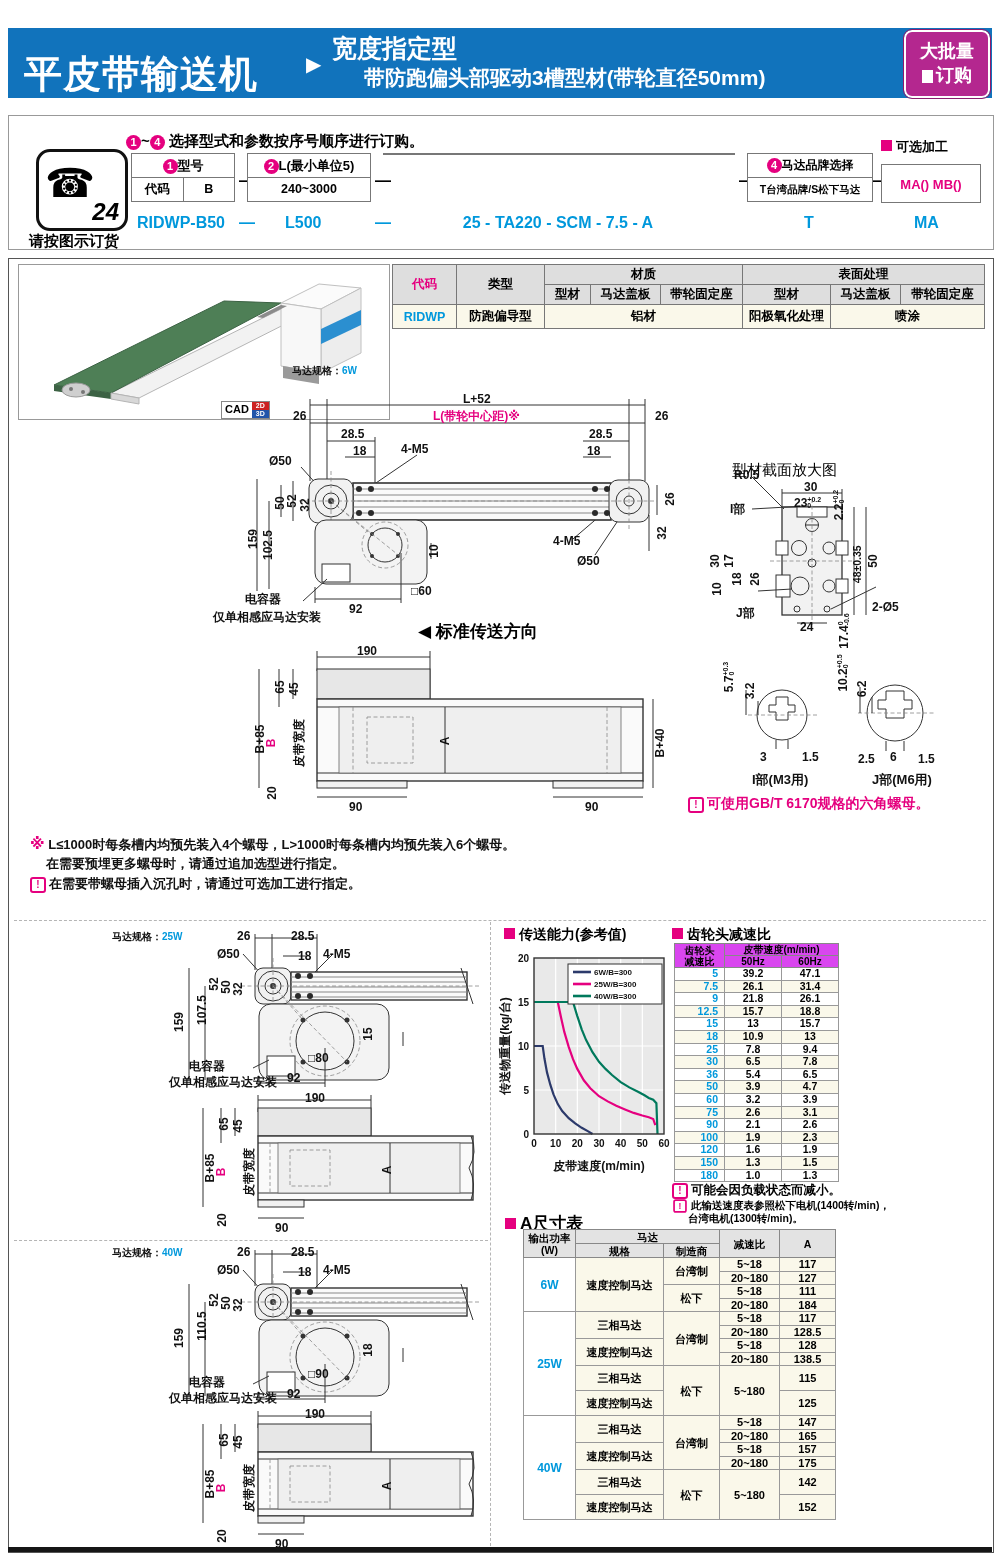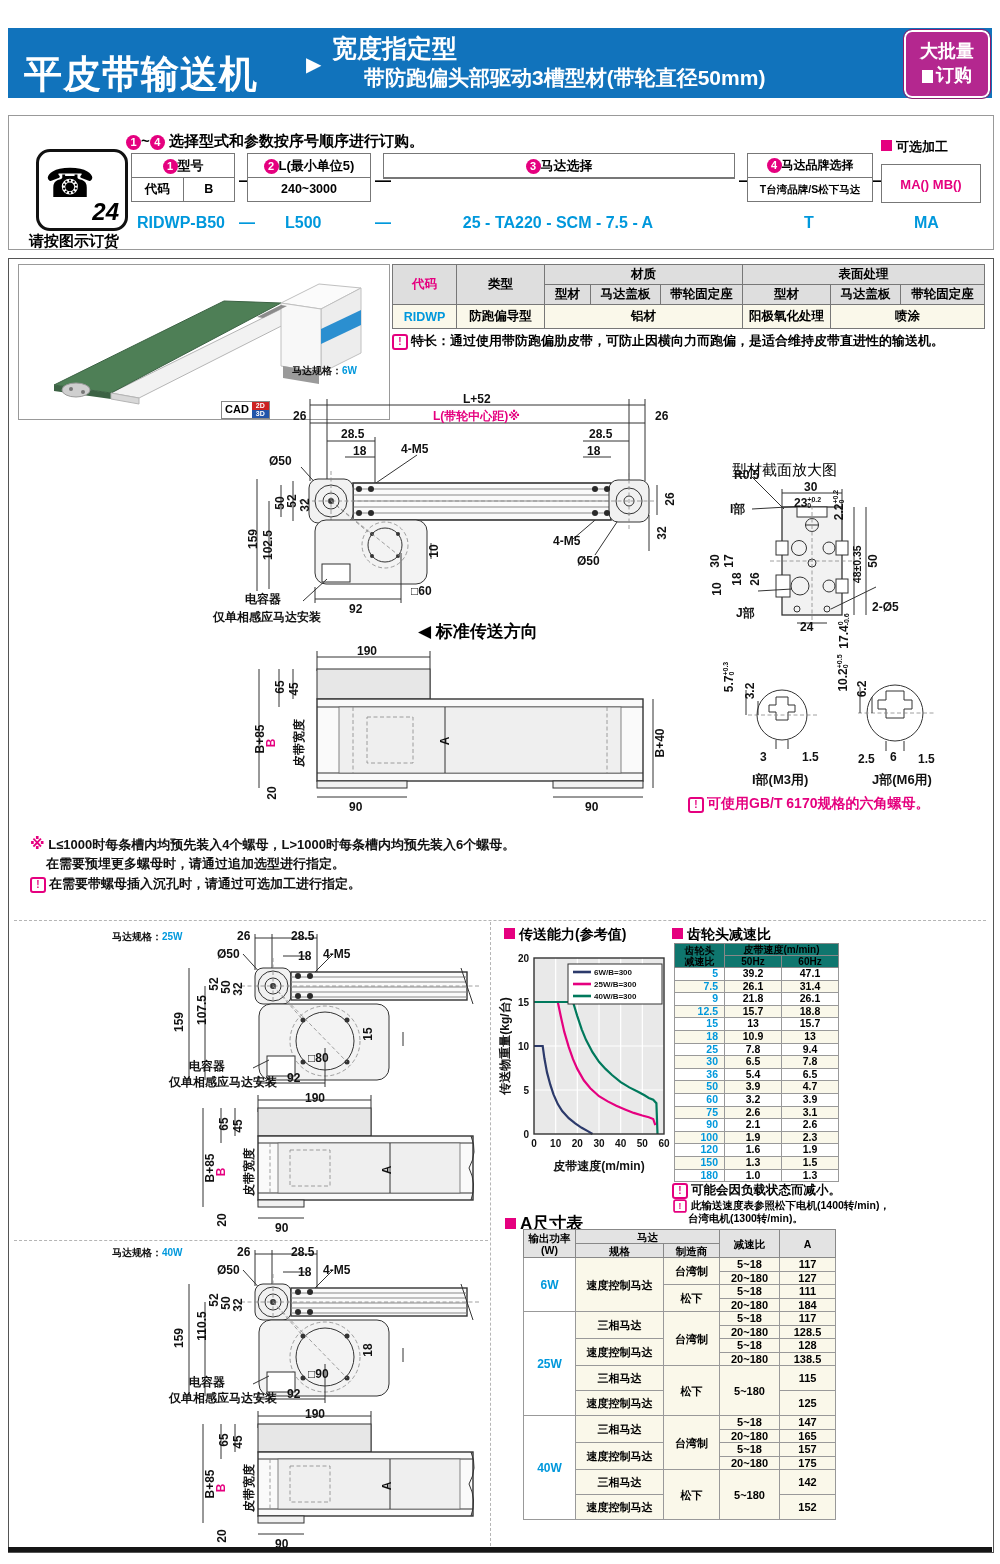--- a/index.html
+++ b/index.html
@@ -33,21 +33,21 @@
   .gcells span:last-child{border-right:none;}
   .dash{position:absolute;font-weight:bold;font-size:16px;}
   .exm{position:absolute;color:#0098dc;font-weight:bold;font-size:16px;white-space:nowrap;}
   
   #spec{position:absolute;left:392px;top:264px;border-collapse:collapse;table-layout:fixed;}
   #spec th,#spec td{border:1px solid #777;font-size:12.5px;padding:0;text-align:center;font-weight:bold;overflow:hidden;white-space:nowrap;}
   #spec th{background:#dedede;height:19px;}
   #spec td{height:23px;background:#faf8ea;}
   
   #gear-tbl{border-collapse:collapse;table-layout:fixed;}
-  #gear-tbl th{border:1px solid #888;background:#0f766e;font-size:10px;padding:0;line-height:11px;}
+  #gear-tbl th{border:1px solid #888;background:#d946ef;font-size:10px;padding:0;line-height:11px;}
   #gear-tbl td{border:1px solid #999;font-size:10.5px;font-weight:bold;text-align:center;padding:0;height:11.6px;line-height:11.6px;background:#fff;}
   #gear-tbl tr:nth-child(even) td{background:#faf8ea;}
   #gear-tbl td.ratio{color:#0098dc;text-align:right;padding-right:6px;}
   
   #a-tbl{border-collapse:collapse;table-layout:fixed;}
   #a-tbl th{border:1px solid #888;background:#e3e3e3;font-size:10.5px;padding:0;line-height:12px;height:13px;font-weight:bold;}
   #a-tbl td{border:1px solid #999;font-size:11px;font-weight:bold;text-align:center;padding:0;height:12.5px;line-height:12px;background:#faf8ea;}
   #a-tbl td.pw{color:#0098dc;background:#fff;font-size:12px;}
   #a-tbl tr.tall td{height:24px;}
   svg text{font-family:"Liberation Sans",sans-serif;}
@@ -101,21 +101,20 @@
 
     <div class="gbox" style="left:238px;top:37px;width:122px;">
       <div class="ghead"><span class="numcirc">2</span><span>L(最小单位5)</span></div>
       <div class="gcells">
           <span>240~3000</span>
         </div>
     </div>
     <span class="dash" style="left:366px;top:56px;">—</span>
 
     <div class="gbox" style="left:374px;top:37px;width:350px;">
-      <div class="ghead"><span class="numcirc">3</span><span>马达选择</span></div>
     </div>
     <span class="dash" style="left:730px;top:56px;">—</span>
 
     <div class="gbox" style="left:738px;top:37px;width:124px;">
       <div class="ghead" style="font-size:12px;"><span class="numcirc">4</span><span>马达品牌选择</span></div>
       <div class="gcells">
           <span style="font-size:10.5px;">T台湾品牌/S松下马达</span>
         </div>
     </div>
     <span class="dash" style="left:864px;top:56px;">—</span>
@@ -190,23 +189,20 @@
     </tr>
     <tr>
       <td class="tblue">RIDWP</td>
       <td>防跑偏导型</td>
       <td colspan="3">铝材</td>
       <td>阳极氧化处理</td>
       <td colspan="2">喷涂</td>
     </tr>
   </tbody>
     </table>
-  <div class="abs" style="left:392px;top:332px;font-size:13px;font-weight:bold;white-space:nowrap;">
-    <span class="noteic">!</span><span>特长：通过使用带防跑偏肋皮带，可防止因横向力而跑偏，是适合维持皮带直进性的输送机。</span>
-  </div>
 
   <div class="mlabel" style="left:292px;top:364px;"><span>马达规格：</span><span class="tblue">6W</span></div>
 
   <div class="abs" style="left:205px;top:393px;width:490px;height:245px;">
     <svg width="490" height="240" viewBox="0 0 490 240">
       <line class="ln" x1="105" y1="12" x2="440" y2="12"></line>
         <line class="ln" x1="105" y1="30" x2="440" y2="30"></line>
       <line class="ln" x1="105" y1="6" x2="105" y2="88"></line>
         <line class="ln" x1="122" y1="6" x2="122" y2="95"></line>
       <line class="ln" x1="424" y1="6" x2="424" y2="95"></line>

